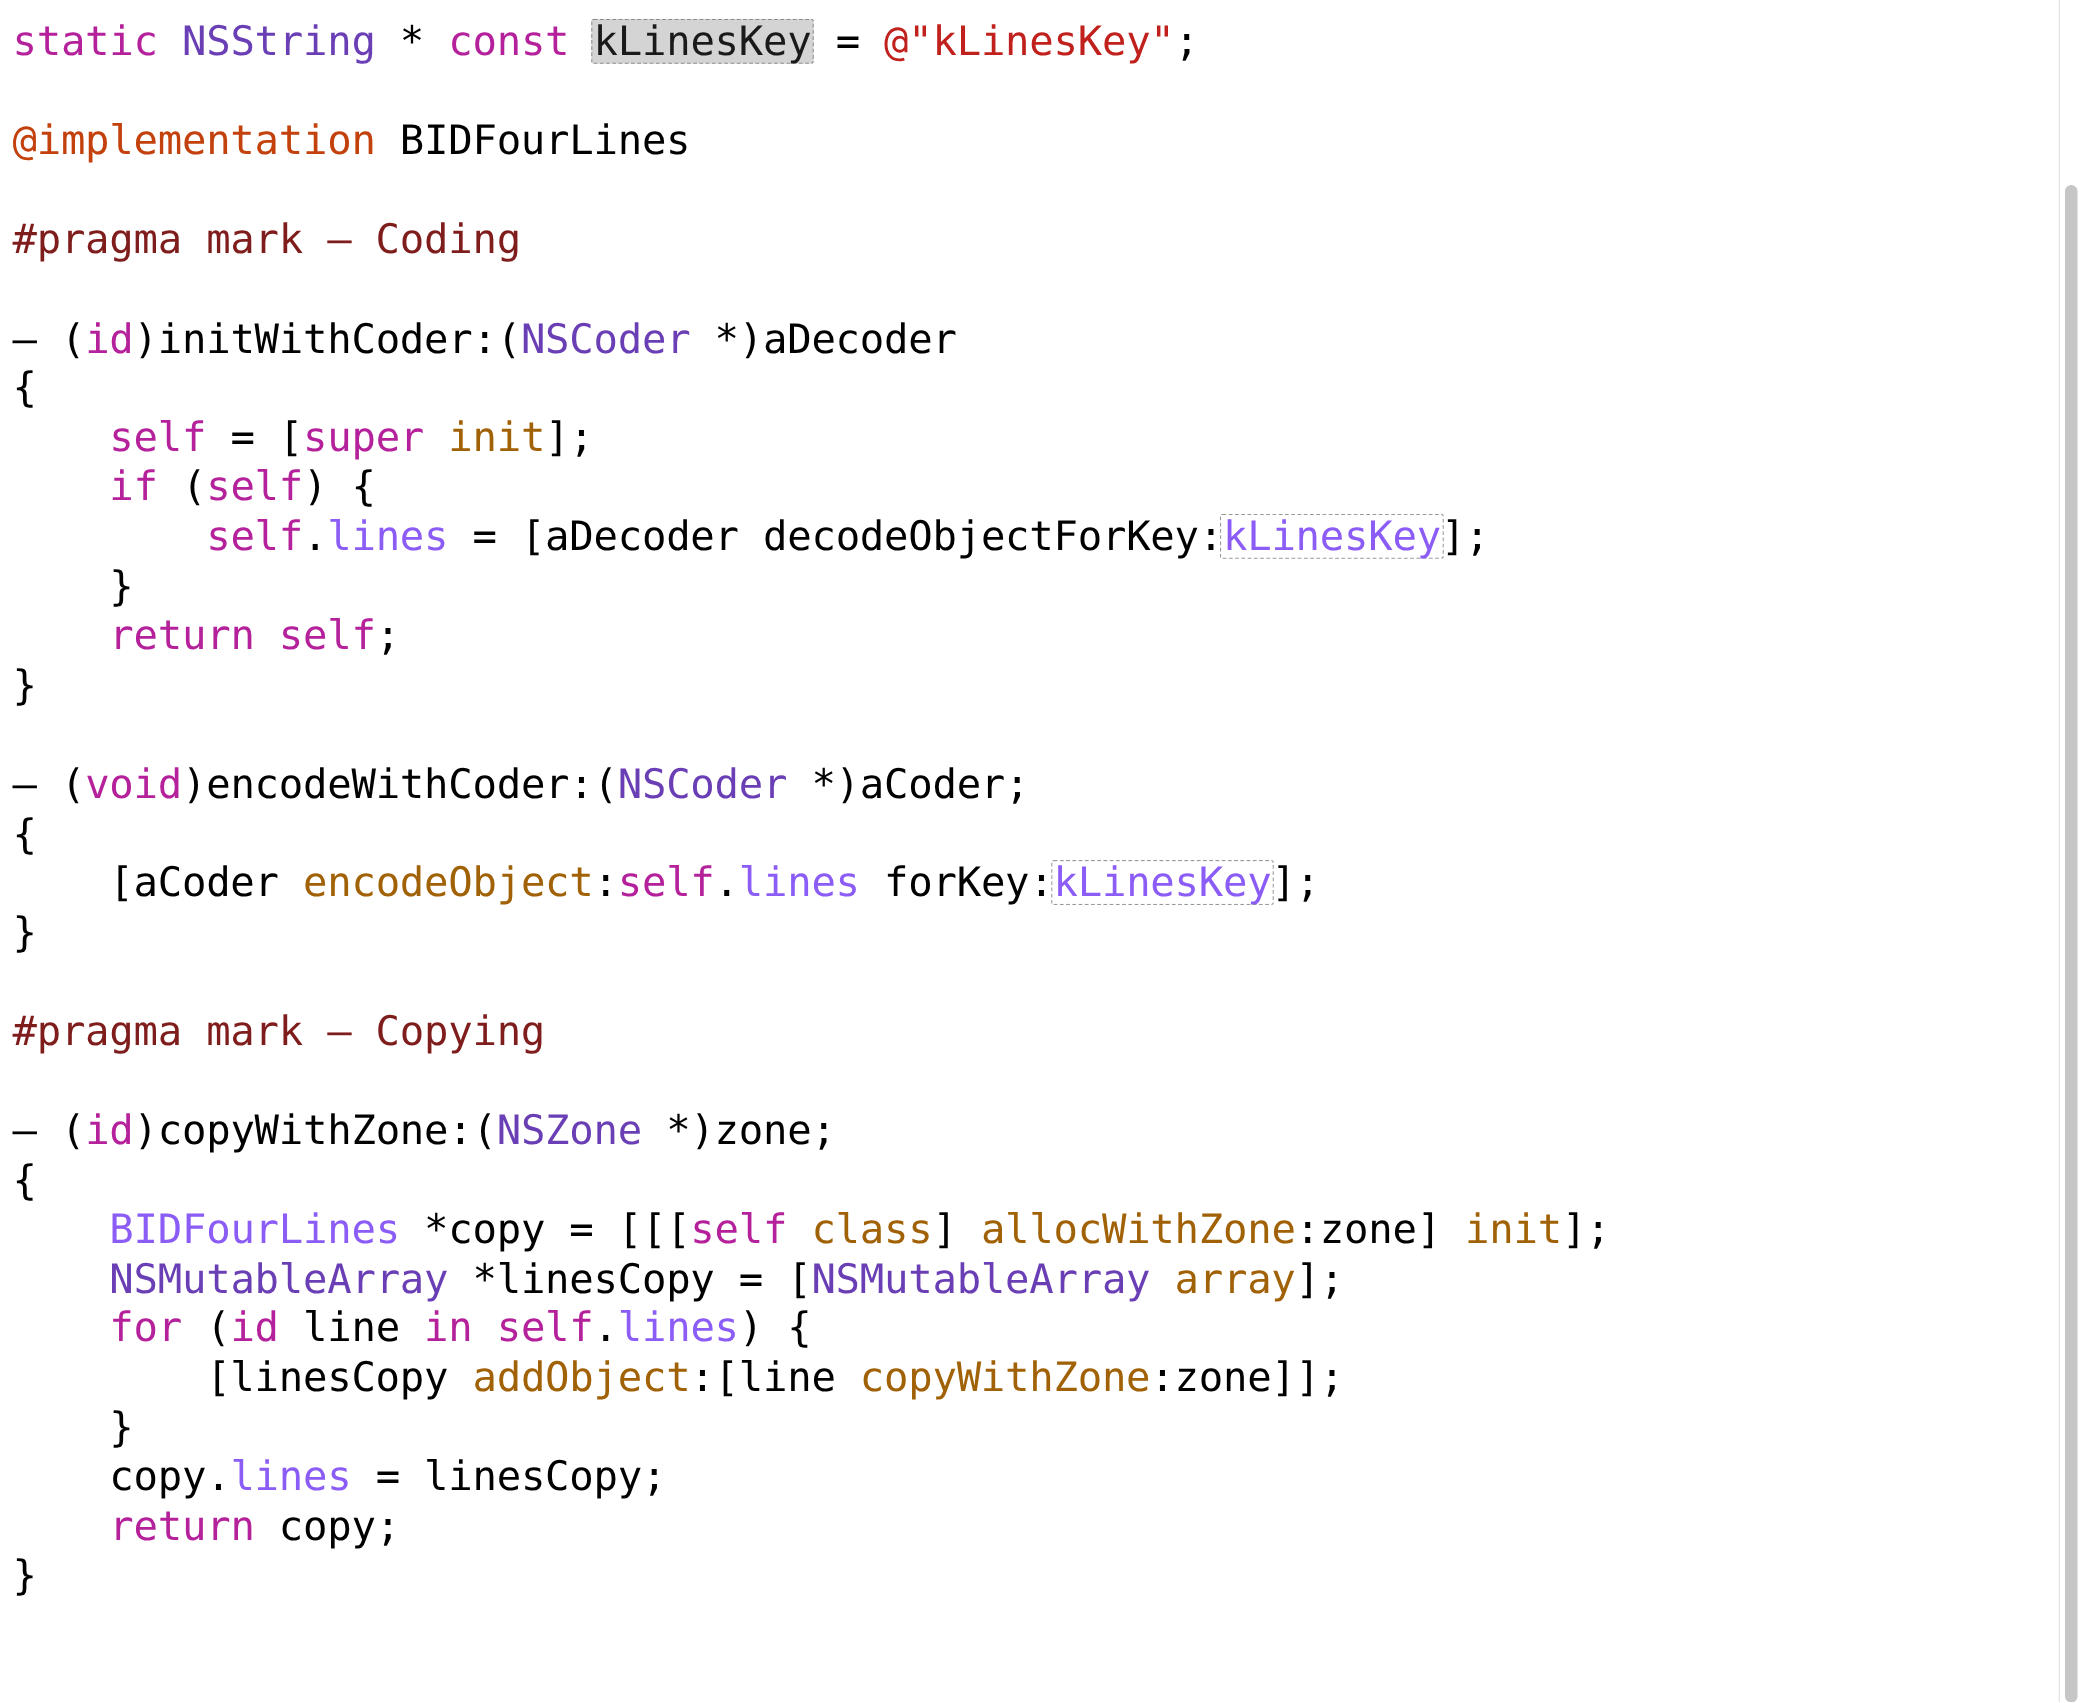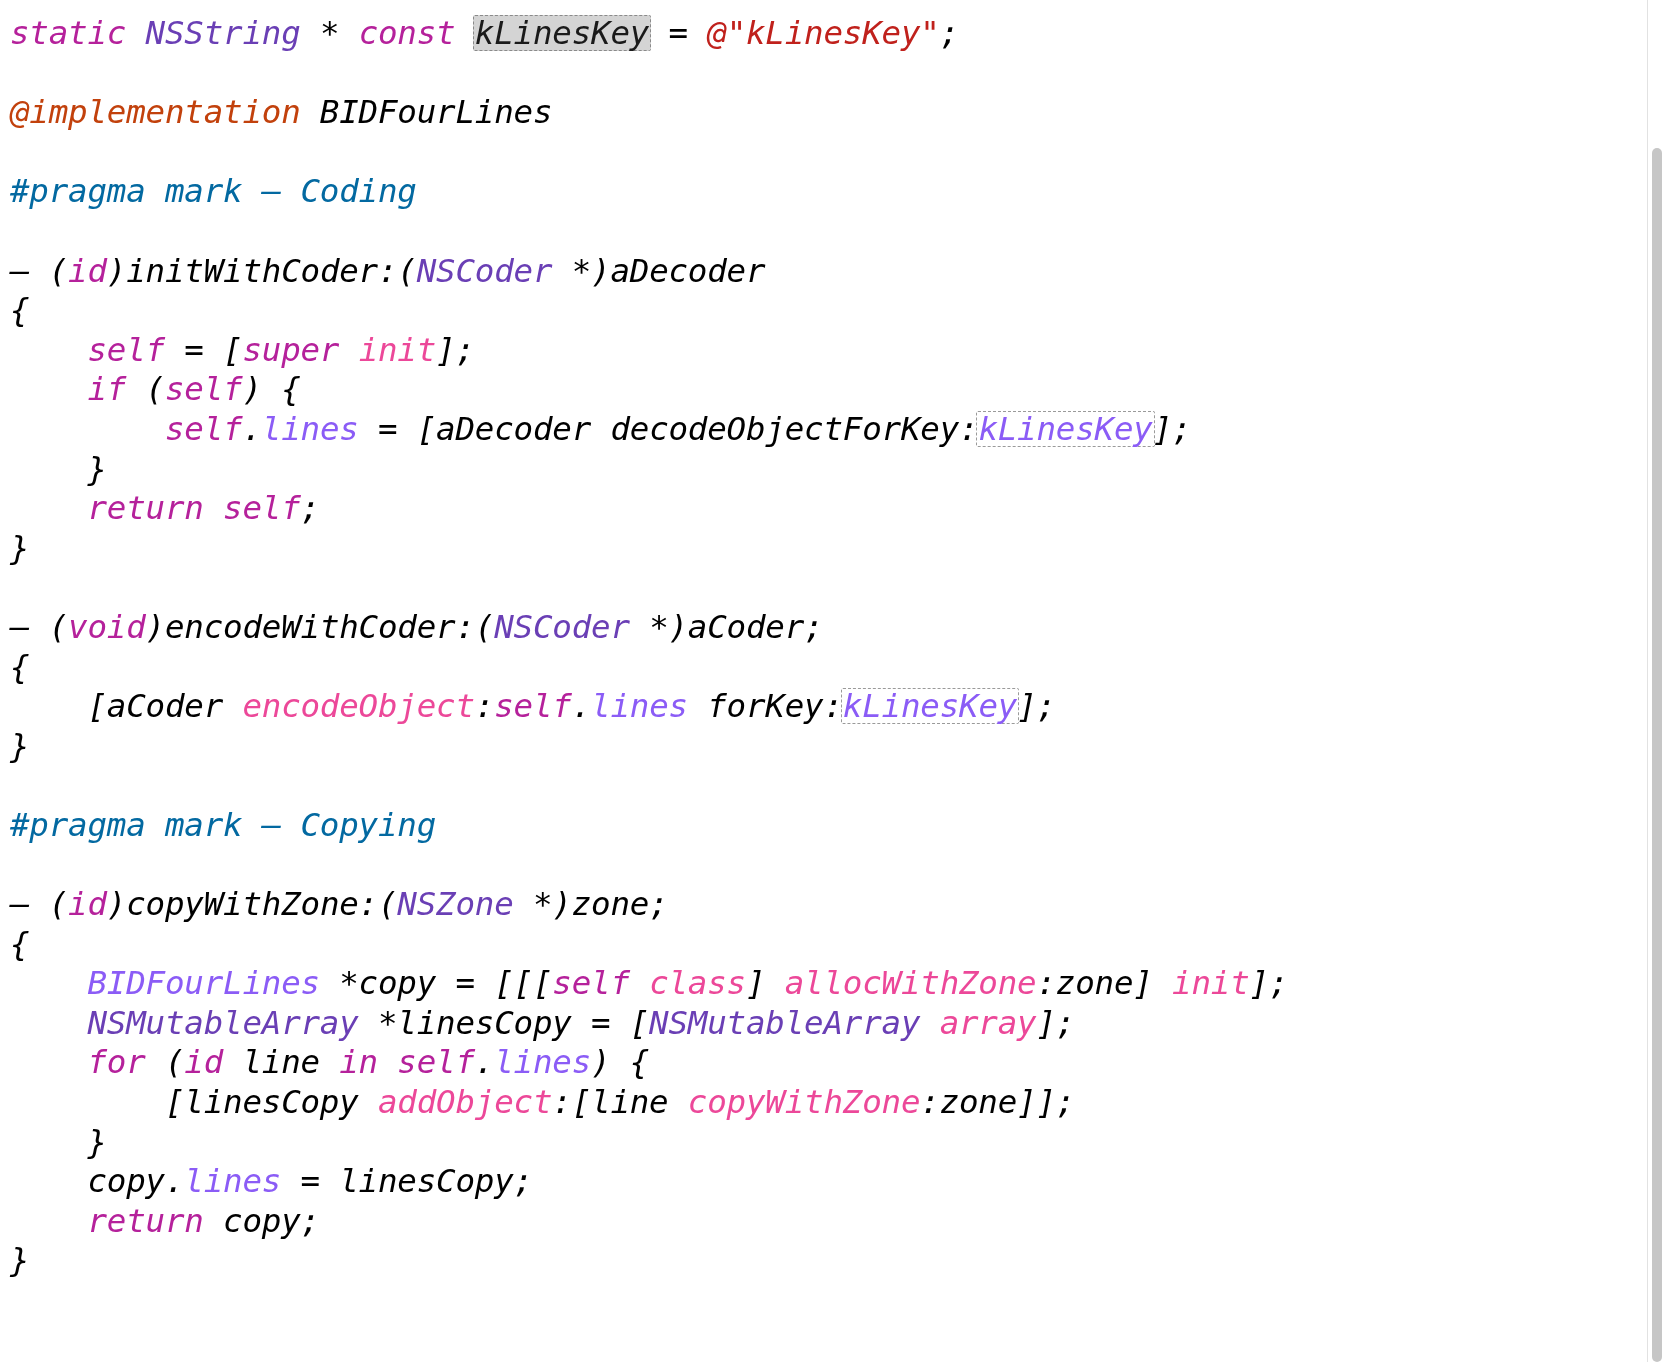--- a/index.html
+++ b/index.html
@@ -27,30 +27,30 @@
     top: 0; left: 0;
     width: 1620px;
     padding: 14px 0 0 10px;
     font-size: 32.5px;
     line-height: 39.6px;
     letter-spacing: -0.2px;
     white-space: pre;
     color: #000000;
   }
 
-  .ln { display: block; height: 39.6px; white-space: pre; font-style: italic; }
+  .ln { display: block; height: 39.6px; white-space: pre; }
   .ln.blank { color: transparent; }
 
   
   .kw   { color: #b5219b; }  
   .cls  { color: #6a3fb5; }  
-  .msg  { color: #ec4899; }  
+  .msg  { color: #a16207; }  
   .str  { color: #c0211c; }  
   .pre  { color: #c2410c; }  
-  .cmt  { color: #0369a1; }  
+  .cmt  { color: #7f1d1d; }  
   .prop { color: #8b5cf6; }  
   .pln  { color: #000000; }
 
   
   .tok {
     display: inline-block;
     border: 1.5px dashed #9a9a9a;
     border-radius: 2px;
     padding: 0 1px;
     margin: 0 -2px;

